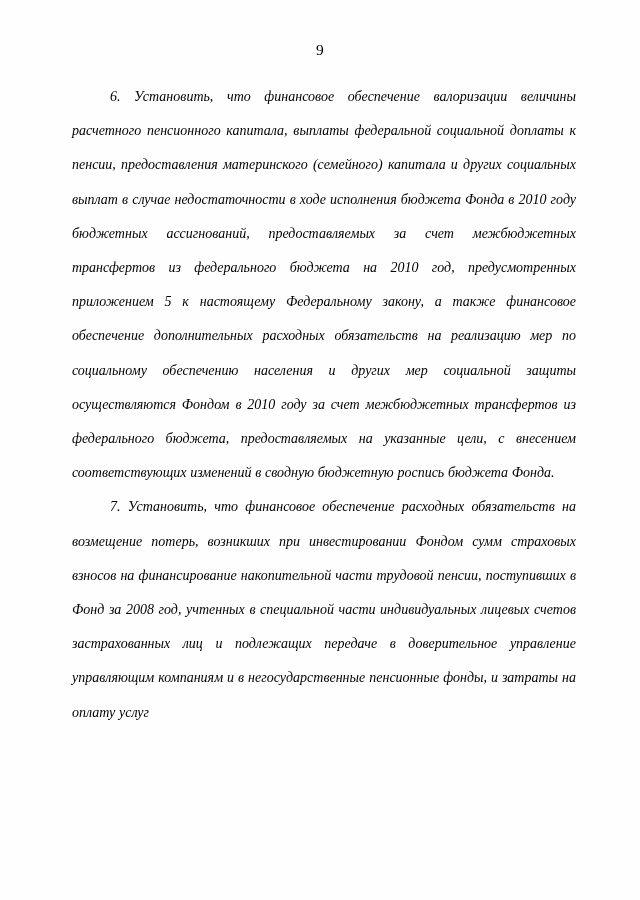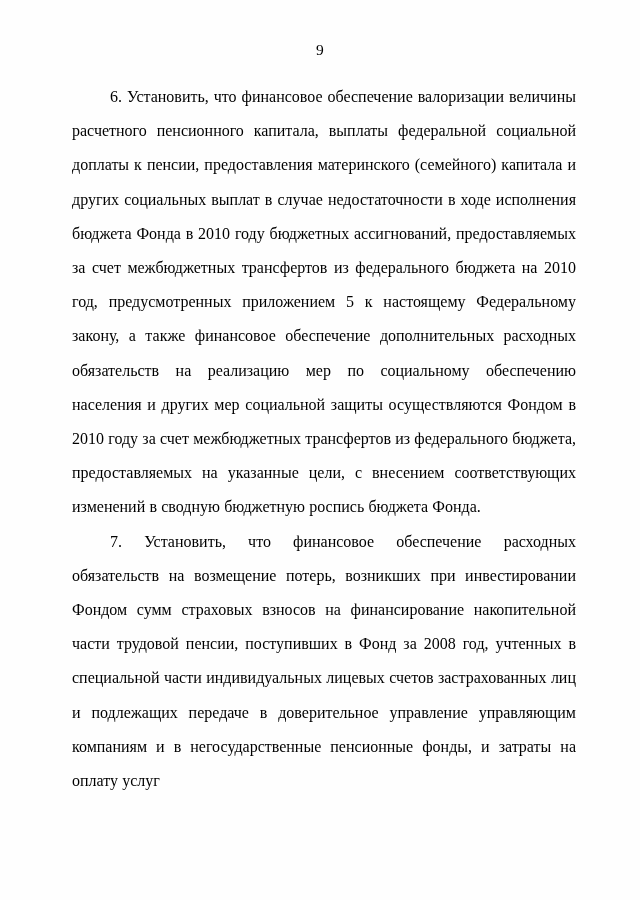--- a/index.html
+++ b/index.html
@@ -35,25 +35,26 @@
   .body-text {
     position: absolute;
     top: 80px;
     left: 72px;
     width: 504px;
   }
   .para {
     margin: 0 0 0 0;
     text-align: justify;
     text-justify: inter-word;
-    font-size: 16px;
+    font-size: 14px;
     line-height: 34.2px;
     text-indent: 38px;
     hyphens: none;
     word-spacing: 0.2px;
+    font-style: italic;
   }
   .para + .para {
     margin-top: 0px;
   }
 </style>
 </head>
 <body>
 
 <div class="page">
 

